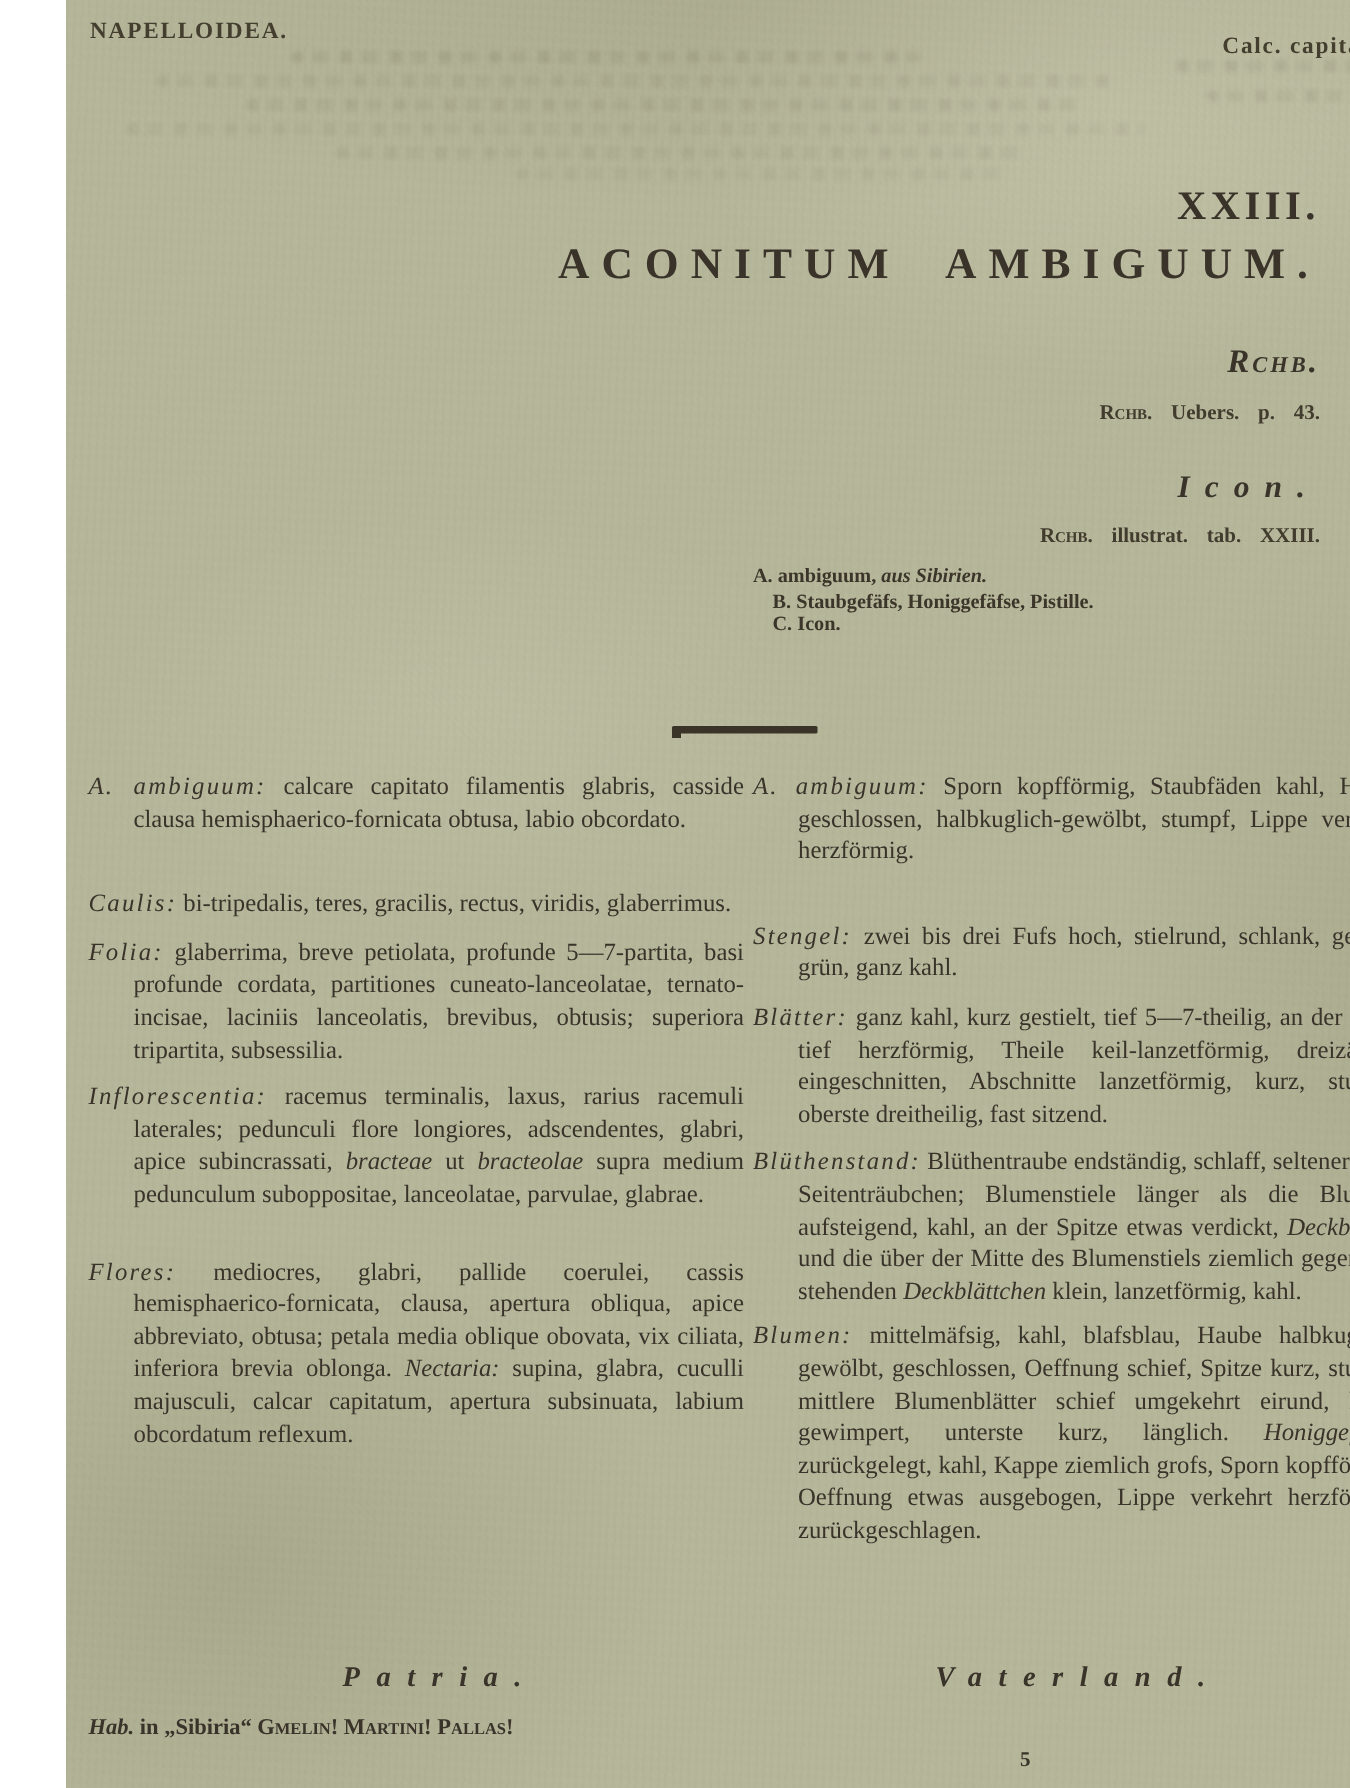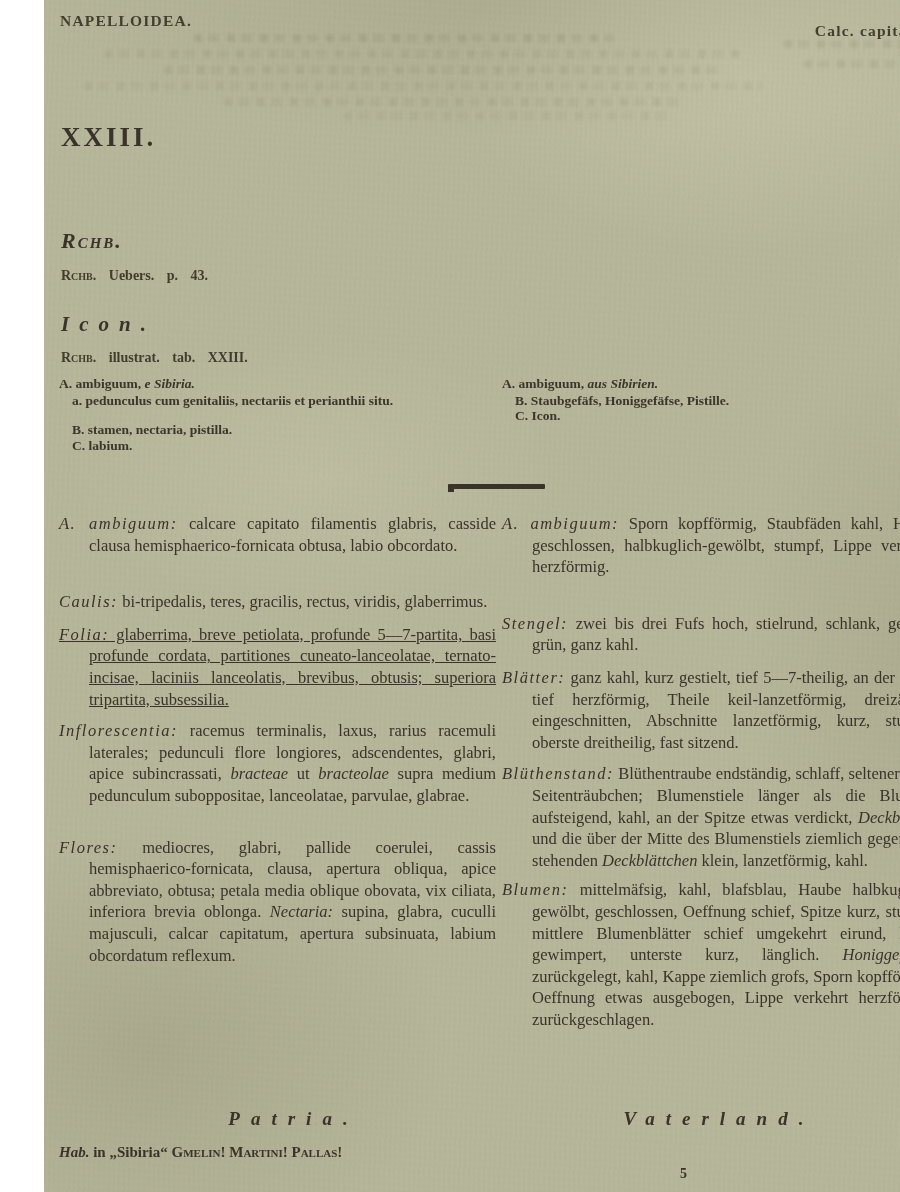--- a/index.html
+++ b/index.html
@@ -24,21 +24,21 @@
       repeating-linear-gradient(3deg, rgba(250,248,230,0.035) 0 3px, transparent 3px 7px),
       repeating-linear-gradient(45deg, rgba(60,58,36,0.018) 0 1px, transparent 1px 4px);
   }
   .bleed{position:absolute;height:8px;border-radius:4px;filter:blur(1.4px);opacity:0.55;
     background:repeating-linear-gradient(90deg, rgba(75,68,46,0.20) 0 8px, transparent 8px 14px, rgba(75,68,46,0.13) 14px 25px, transparent 25px 33px);}
   .it{font-style:italic;}
   .sc{font-variant:small-caps;}
   .itsc{font-style:italic;font-variant:small-caps;}
   .lead{font-style:italic;letter-spacing:1.5px;}
   .hdr{position:absolute;font-size:15.5px;font-weight:bold;letter-spacing:1.2px;color:#443e2f;}
-  .ctr{position:absolute;left:17px;width:836px;text-align:left;}
+  .ctr{position:absolute;left:0;width:836px;text-align:right;}
   .title-num{top:122px;font-size:27px;font-weight:bold;letter-spacing:3px;}
   .title-name{top:160px;font-size:29px;font-weight:bold;letter-spacing:8px;word-spacing:16px;}
   .author{top:228px;font-size:22px;font-weight:bold;letter-spacing:2px;}
   .ref{top:268px;font-size:14px;font-weight:bold;word-spacing:9px;color:#423c2e;}
   .icon-h{top:312px;font-size:21px;font-weight:bold;font-style:italic;letter-spacing:10px;}
   .icon-ref{top:350px;font-size:14px;font-weight:bold;word-spacing:9px;color:#423c2e;}
   .cap-col{position:absolute;top:376px;font-size:13.5px;font-weight:bold;line-height:15.5px;color:#3c362a;}
   .cap-left{left:15px;width:440px;}
   .cap-right{left:458px;width:436px;}
   .cap-main{margin:0 0 1px 0;}
@@ -70,45 +70,40 @@
   <div class="bleed" style="top:82px;left:40px;width:680px;opacity:0.35;"></div>
   <div class="bleed" style="top:98px;left:180px;width:460px;opacity:0.4;"></div>
   <div class="bleed" style="top:40px;left:740px;width:150px;opacity:0.5;"></div>
   <div class="bleed" style="top:60px;left:760px;width:130px;opacity:0.45;"></div>
   <div class="bleed" style="top:112px;left:300px;width:330px;opacity:0.3;"></div>
 
   <div class="hdr" style="top:12px;left:16px;">NAPELLOIDEA.</div>
   <div class="hdr" style="top:22px;right:16px;">Calc. capitato.</div>
 
   <div class="ctr title-num">XXIII.</div>
+  <div class="ctr title-name">ACONITUM AMBIGUUM.</div>
 
   <div class="ctr author itsc">Rchb.</div>
   <div class="ctr ref"><span class="sc">Rchb.</span><span> Uebers. p. 43.</span></div>
   <div class="ctr icon-ref"><span class="sc">Rchb.</span><span> illustrat. tab. XXIII.</span></div>
   <div class="ctr icon-h">Icon.</div>
 
-  <div class="cap-col cap-left">
-    <p class="cap-main"><span>A. ambiguum, </span><span class="it">e Sibiria.</span></p>
-    <p class="cap-item">a. pedunculus cum genitaliis, nectariis et perianthii situ.</p>
-    <p class="cap-item gap-top">B. stamen, nectaria, pistilla.</p>
-    <p class="cap-item">C. labium.</p>
-  </div>
 
   <div class="cap-col cap-right">
     <p class="cap-main"><span>A. ambiguum, </span><span class="it">aus Sibirien.</span></p>
     <p class="cap-item">B. Staubgefäfs, Honiggefäfse, Pistille.</p>
     <p class="cap-item">C. Icon.</p>
   </div>
 
   <div class="rule"></div>
 
   <div class="desc desc-left">
     <p style="margin-bottom:35px;"><span class="lead">A. ambiguum:</span><span> calcare capitato filamentis glabris, casside clausa hemisphaerico-fornicata obtusa, labio obcordato.</span></p>
     <p style="margin-bottom:11px;"><span class="lead">Caulis:</span><span> bi-tripedalis, teres, gracilis, rectus, viridis, glaberrimus.</span></p>
-    <p style="margin-bottom:10px;text-decoration:underline;"><span class="lead">Folia:</span><span> glaberrima, breve petiolata, profunde 5—7-partita, basi profunde cordata, partitiones cuneato-lanceolatae, ternato-incisae, laciniis lanceolatis, brevibus, obtusis; superiora tripartita, subsessilia.</span></p>
+    <p style="margin-bottom:10px;"><span class="lead">Folia:</span><span> glaberrima, breve petiolata, profunde 5—7-partita, basi profunde cordata, partitiones cuneato-lanceolatae, ternato-incisae, laciniis lanceolatis, brevibus, obtusis; superiora tripartita, subsessilia.</span></p>
     <p style="margin-bottom:30px;"><span class="lead">Inflorescentia:</span><span> racemus terminalis, laxus, rarius racemuli laterales; pedunculi flore longiores, adscendentes, glabri, apice subincrassati, </span><span class="it">bracteae</span><span> ut </span><span class="it">bracteolae</span><span> supra medium pedunculum suboppositae, lanceolatae, parvulae, glabrae.</span></p>
     <p><span class="lead">Flores:</span><span> mediocres, glabri, pallide coerulei, cassis hemisphaerico-fornicata, clausa, apertura obliqua, apice abbreviato, obtusa; petala media oblique obovata, vix ciliata, inferiora brevia oblonga. </span><span class="it">Nectaria:</span><span> supina, glabra, cuculli majusculi, calcar capitatum, apertura subsinuata, labium obcordatum reflexum.</span></p>
   </div>
 
   <div class="desc desc-right">
     <p style="margin-bottom:35px;"><span class="lead">A. ambiguum:</span><span> Sporn kopfförmig, Staubfäden kahl, Haube geschlossen, halbkuglich-gewölbt, stumpf, Lippe verkehrt herzförmig.</span></p>
     <p style="margin-bottom:11px;"><span class="lead">Stengel:</span><span> zwei bis drei Fufs hoch, stielrund, schlank, gerade, grün, ganz kahl.</span></p>
     <p style="margin-bottom:10px;"><span class="lead">Blätter:</span><span> ganz kahl, kurz gestielt, tief 5—7-theilig, an der Basis tief herzförmig, Theile keil-lanzetförmig, dreizählig-eingeschnitten, Abschnitte lanzetförmig, kurz, stumpf; oberste dreitheilig, fast sitzend.</span></p>
     <p style="margin-bottom:8px;"><span class="lead">Blüthenstand:</span><span> Blüthentraube endständig, schlaff, seltener noch Seitenträubchen; Blumenstiele länger als die Blumen, aufsteigend, kahl, an der Spitze etwas verdickt, </span><span class="it">Deckblätter</span><span> und die über der Mitte des Blumenstiels ziemlich gegenüber stehenden </span><span class="it">Deckblättchen</span><span> klein, lanzetförmig, kahl.</span></p>
     <p><span class="lead">Blumen:</span><span> mittelmäfsig, kahl, blafsblau, Haube halbkuglich-gewölbt, geschlossen, Oeffnung schief, Spitze kurz, stumpf; mittlere Blumenblätter schief umgekehrt eirund, kaum gewimpert, unterste kurz, länglich. </span><span class="it">Honiggefäfse:</span><span> zurückgelegt, kahl, Kappe ziemlich grofs, Sporn kopfförmig, Oeffnung etwas ausgebogen, Lippe verkehrt herzförmig, zurückgeschlagen.</span></p>

